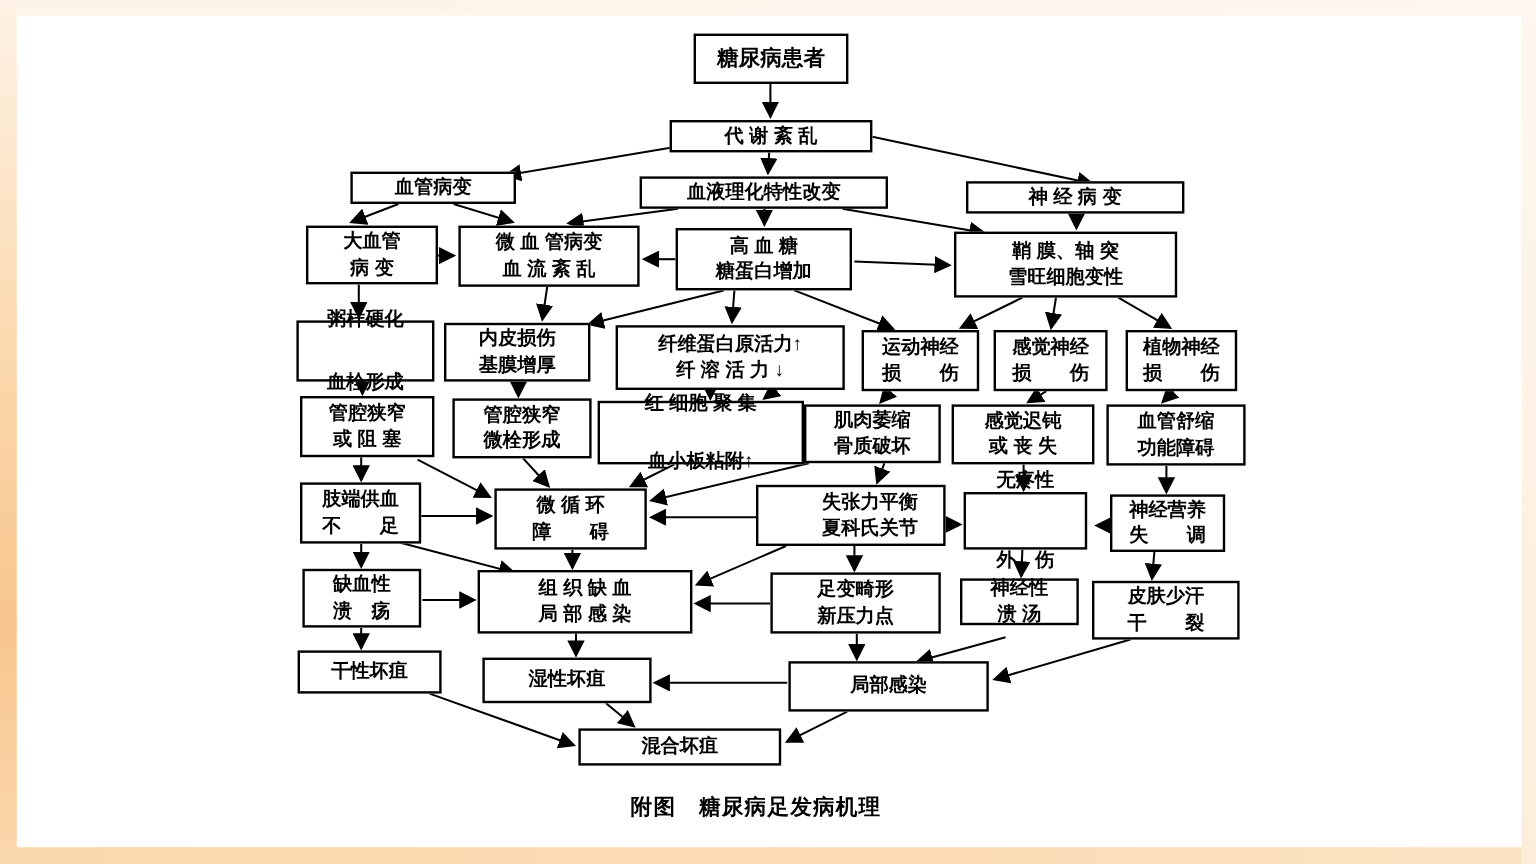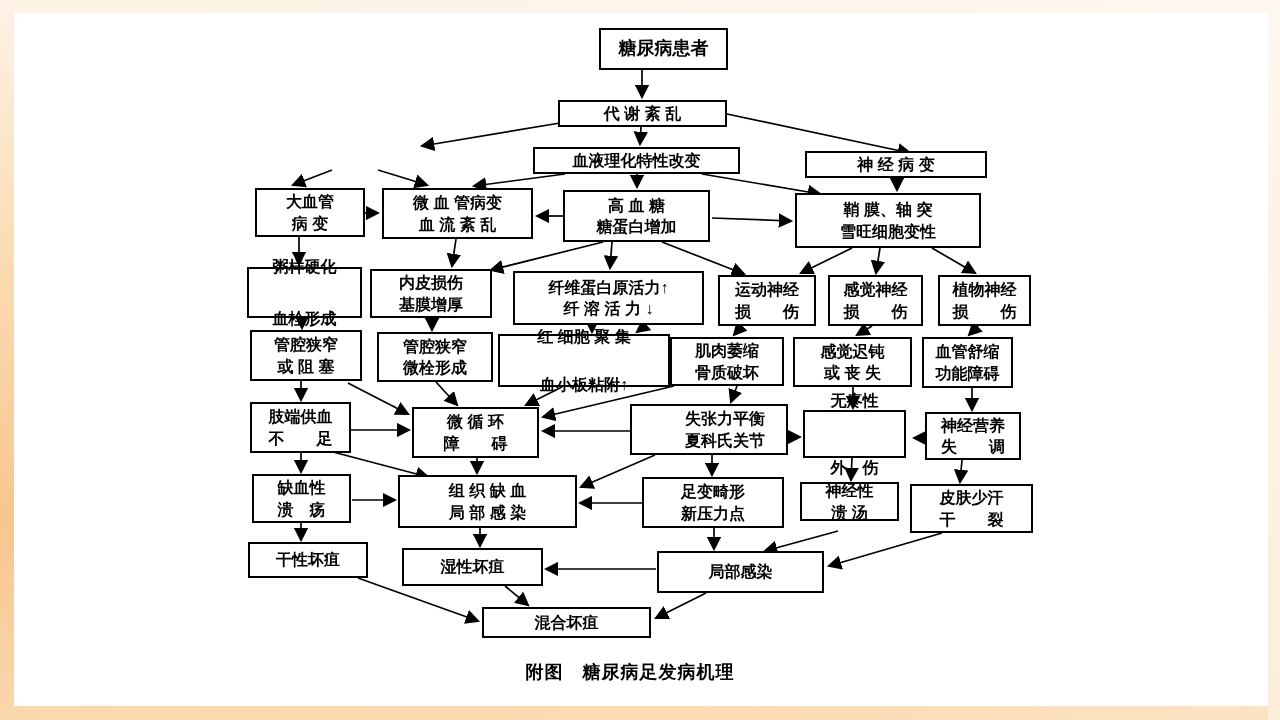--- a/index.html
+++ b/index.html
@@ -12,41 +12,41 @@
   #band-left{left:0;top:0;width:14px;height:720px;background:linear-gradient(180deg,#fdf2e6 0%,#fbd9ae 40%,#f8c68f 72%,#fad7ac 100%);}
   #band-right{right:0;top:0;width:12px;height:720px;background:linear-gradient(180deg,#fdf7ef 0%,#fdf0e0 70%,#fceedb 100%);}
   
   .node{position:absolute;border:2px solid #000;background:#fff;box-sizing:border-box;
         display:flex;flex-direction:column;align-items:center;justify-content:center;
         font-weight:bold;font-size:16px;line-height:1.32;text-align:center;white-space:nowrap;}
   .node span{display:block;}
   #arrows{position:absolute;left:0;top:0;width:1280px;height:720px;pointer-events:none;}
   #caption{position:absolute;left:420px;top:660px;width:420px;text-align:center;
            font-weight:bold;font-size:18px;letter-spacing:1px;}
-  #n-patient{left:599px;top:28px;width:129px;height:42px;font-size:18px;}
+  #n-patient{left:578px;top:28px;width:129px;height:42px;font-size:18px;}
   #n-metabolic{left:558px;top:100px;width:169px;height:27px;}
   #n-vascular{left:292px;top:143px;width:138px;height:27px;}
   #n-blood{left:533px;top:147px;width:207px;height:27px;}
   #n-nerve{left:805px;top:151px;width:182px;height:27px;}
   #n-macro{left:243px;top:188px;width:110px;height:49px;margin-left:12px;}
   #n-micro{left:382px;top:188px;width:151px;height:51px;}
   #n-hyper{left:563px;top:190px;width:147px;height:52px;}
   #n-sheath{left:795px;top:193px;width:186px;height:55px;}
   #n-athero{left:247px;top:267px;width:115px;height:51px;gap:30px;}
   #n-endo{left:370px;top:269px;width:122px;height:49px;}
   #n-fibrin{left:513px;top:271px;width:191px;height:54px;}
   #n-motor{left:718px;top:275px;width:98px;height:51px;}
   #n-sensory{left:828px;top:275px;width:95px;height:51px;}
   #n-autonomic{left:938px;top:275px;width:93px;height:51px;}
   #n-stenosis1{left:250px;top:330px;width:112px;height:51px;}
   #n-stenosis2{left:377px;top:332px;width:116px;height:50px;}
   #n-rbc{left:498px;top:334px;width:172px;height:53px;gap:26px;}
   #n-muscle{left:670px;top:337px;width:114px;height:49px;}
   #n-dull{left:793px;top:337px;width:119px;height:50px;}
-  #n-vasomotor{left:922px;top:337px;width:91px;height:51px;}
+  #n-vasomotor{left:922px;top:337px;width:116px;height:51px;}
   #n-limb{left:250px;top:402px;width:101px;height:51px;}
   #n-microcirc{left:412px;top:407px;width:127px;height:51px;}
   #n-charcot{left:630px;top:404px;width:158px;height:51px;padding-left:32px;}
   #n-painless{left:803px;top:410px;width:103px;height:48px;gap:45px;}
   #n-neurotroph{left:925px;top:412px;width:96px;height:48px;}
   #n-ischemic{left:252px;top:474px;width:99px;height:49px;}
   #n-tissue{left:398px;top:475px;width:179px;height:53px;}
   #n-deform{left:642px;top:477px;width:142px;height:51px;align-items:center;}
   #n-neurulcer{left:800px;top:482px;width:99px;height:39px;}
   #n-skin{left:910px;top:484px;width:123px;height:49px;}
@@ -132,20 +132,23 @@
       <line x1="706" y1="593" x2="656" y2="618" marker-end="url(#ah)"></line>
     </g>
   </svg>
 
   <div class="node" id="n-patient">
       <span>糖尿病患者</span>
     </div>
   <div class="node" id="n-metabolic">
       <span>代 谢 紊 乱</span>
     </div>
+  <div class="node" id="n-vascular">
+      <span>血管病变</span>
+    </div>
   <div class="node" id="n-blood">
       <span>血液理化特性改变</span>
     </div>
   <div class="node" id="n-nerve">
       <span>神 经 病 变</span>
     </div>
   <div class="node" id="n-macro">
       <span>大血管</span>
       <span>病 变</span>
     </div>

